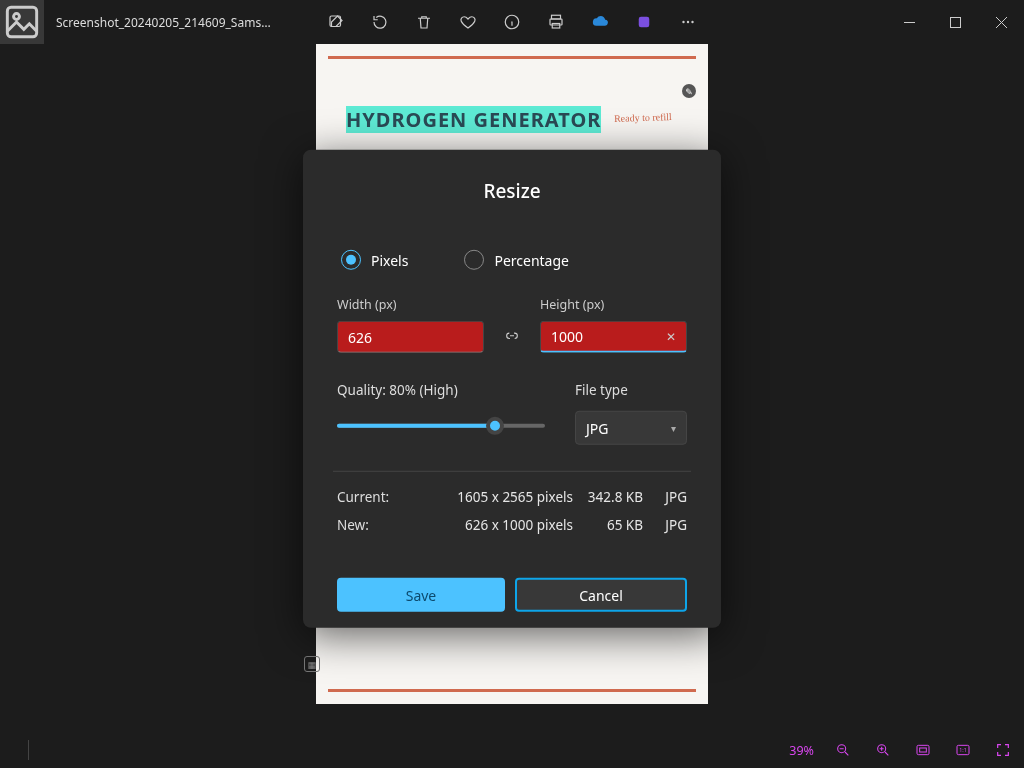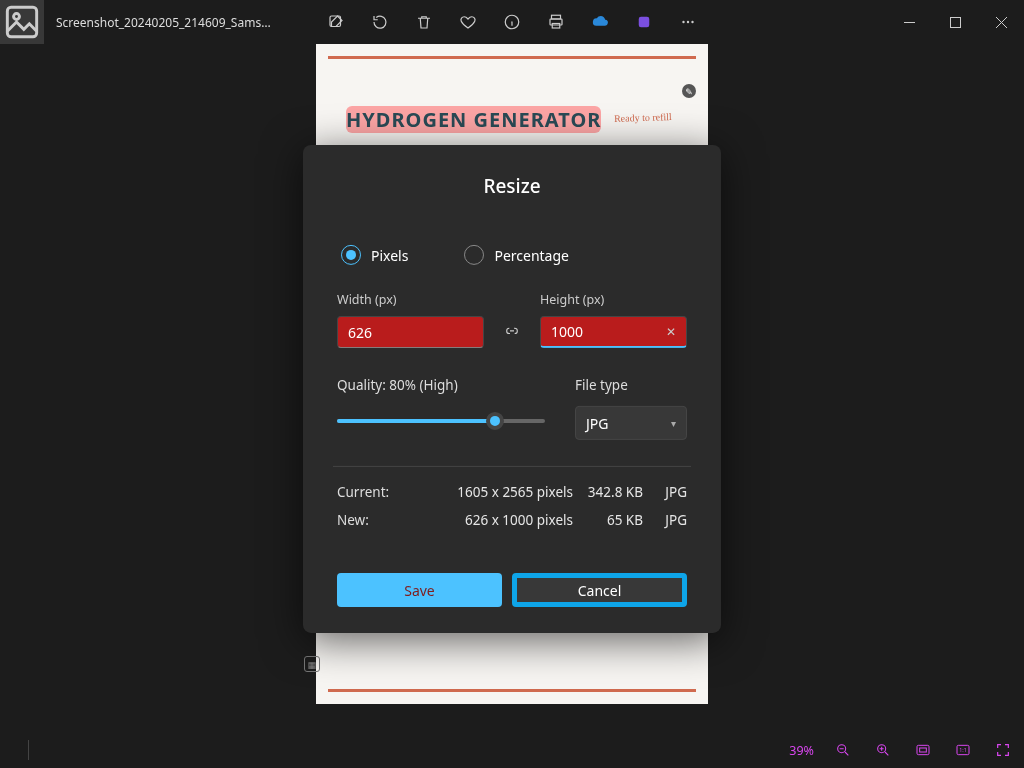--- a/index.html
+++ b/index.html
@@ -18,29 +18,29 @@
   .titlebar-right { display: flex; align-items: center; height: 100%; }
   .winbtn { width: 46px; height: 32px; display: flex; align-items: center; justify-content: center; color: #ccc; cursor: pointer; }
   .winbtn svg { width: 11px; height: 11px; }
 
   
   .canvas { position: absolute; top: 44px; left: 0; right: 0; bottom: 36px; display: flex; align-items: flex-start; justify-content: center; overflow: hidden; }
   .image-mock { width: 392px; height: 660px; background: #f7f5f2; position: relative; margin-top: 0; }
   .image-top-line { position: absolute; top: 12px; left: 12px; right: 12px; height: 3px; background: #d06a4f; }
   .image-title-box { position: absolute; top: 62px; left: 30px; width: 260px; }
   .image-title { font-family: "Comic Sans MS", cursive; font-size: 20px; letter-spacing: 1px; color: #2a4a55; font-weight: 700; }
-  .image-title .hi { background: #fca5a5; border-radius: 6px; }
+  .image-title .hi { background: #5eead4; }
   .image-annot { position: absolute; top: 68px; right: 36px; color: #d06a4f; font-size: 10px; font-family: cursive; transform: rotate(-2deg); }
   .image-sub { position: absolute; top: 112px; left: 20px; right: 20px; font-family: cursive; font-size: 9px; color: #555; display: flex; justify-content: space-around; }
   .image-sketch { position: absolute; top: 310px; left: 60px; right: 40px; height: 260px; }
   .image-bottom-line { position: absolute; bottom: 12px; left: 12px; right: 12px; height: 3px; background: #d06a4f; }
   .image-dot { position: absolute; top: 40px; right: 12px; width: 14px; height: 14px; border-radius: 50%; background: #555; color:#fff; font-size:9px; display:flex; align-items:center; justify-content:center; }
 
   
-  .modal { position: absolute; left: 50%; top: 50%; transform: translate(-50%, -49%); width: 418px; background: #2b2b2b; border-radius: 8px; box-shadow: 0 8px 40px rgba(0,0,0,.6); padding: 28px 34px 26px; z-index: 50; }
+  .modal { position: absolute; left: 50%; top: 50%; transform: translate(-50%, -49%); width: 418px; background: #2b2b2b; border-radius: 8px; box-shadow: 0 8px 40px rgba(0,0,0,.6); padding: 28px 34px 16px; z-index: 50; }
   .modal h1 { text-align: center; font-weight: 500; font-size: 19px; margin-bottom: 30px; }
   .radio-row { display: flex; gap: 56px; margin-bottom: 26px; padding-left: 4px; margin-top: 46px; }
   .radio { display: flex; align-items: center; gap: 10px; font-size: 14px; cursor: pointer; }
   .radio-circle { width: 20px; height: 20px; border-radius: 50%; border: 1.5px solid #888; display: flex; align-items: center; justify-content: center; }
   .radio.selected .radio-circle { border-color: #4cc2ff; }
   .radio.selected .radio-dot { width: 10px; height: 10px; border-radius: 50%; background: #4cc2ff; }
 
   .dims-row { display: flex; align-items: flex-end; gap: 14px; }
   .field { flex: 1; }
   .field label { display: block; font-size: 12.5px; color: #ccc; margin-bottom: 8px; }
@@ -62,22 +62,22 @@
   .select { height: 34px; background: #383838; border: 1px solid #454545; border-radius: 4px; display: flex; align-items: center; justify-content: space-between; padding: 0 10px; font-size: 14px; cursor: pointer; }
   .select .chev { font-size: 10px; color: #aaa; }
 
   .divider { border: none; border-top: 1px solid #444; margin: 26px -4px 16px; }
   .meta-grid { display: grid; grid-template-columns: 90px 1fr 70px 44px; row-gap: 10px; font-size: 13.5px; color: #e5e5e5; }
   .meta-grid .rlabel { color: #ddd; }
   .meta-grid .dim, .meta-grid .size, .meta-grid .fmt { text-align: right; }
 
   .btn-row { display: flex; gap: 10px; margin-top: 44px; }
   .btn { flex: 1; height: 34px; border-radius: 4px; font-size: 14px; border: none; cursor: pointer; }
-  .btn.primary { background: #4cc2ff; color: #7f1d1d; }
-  .btn.secondary { background: #383838; color: #fff; border: 5px solid #0ea5e9; }
+  .btn.primary { background: #4cc2ff; color: #0c4a6e; }
+  .btn.secondary { background: #383838; color: #fff; border: 2px solid #0ea5e9; }
 
   
   .statusbar { position: absolute; bottom: 0; left: 0; right: 0; height: 36px; display: flex; justify-content: space-between; padding: 0 10px; font-size: 12.5px; color: #d946ef; }
   .status-left, .status-right { display: flex; align-items: center; gap: 18px; }
   .status-right .sicon { cursor: pointer; display: flex; align-items: center; justify-content: center; width:22px; height:22px; }
   .status-right .sicon svg { width:16px; height:16px; }
   .vdiv { width:1px; height:20px; background:#444; }
 
   
   .filmstrip-hint { position:absolute; left: 304px; top: 612px; width:16px; height:16px; border:1px solid #777; border-radius:3px; color:#888; font-size:9px; display:flex; align-items:center; justify-content:center; }

